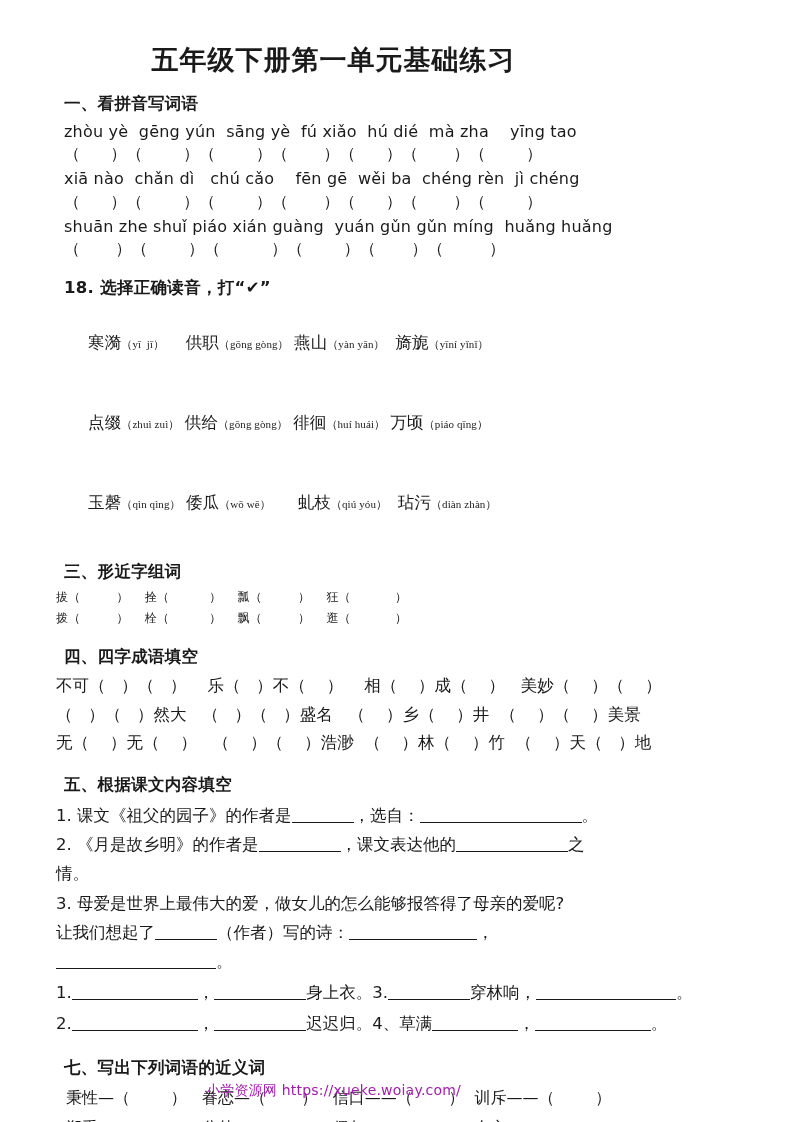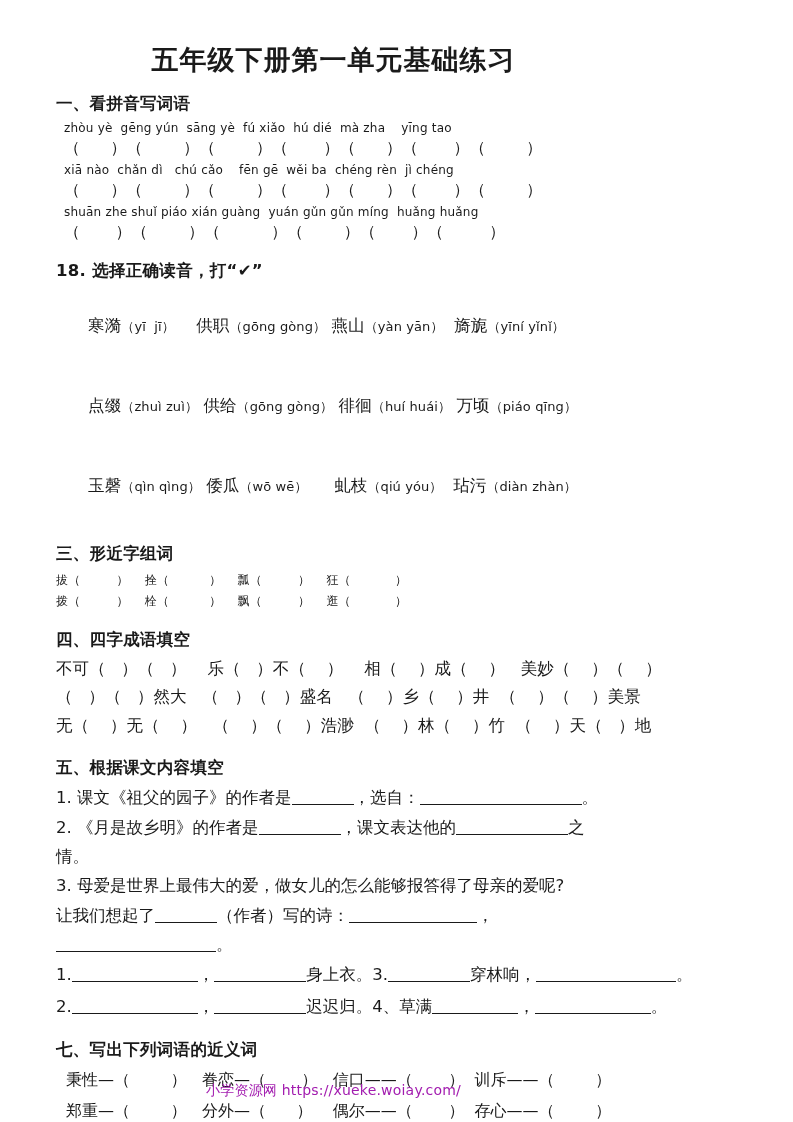--- a/index.html
+++ b/index.html
@@ -32,50 +32,51 @@
     line-height: 1.2;
     font-family: "DejaVu Sans", "Liberation Sans", sans-serif;
   }
   .section {
     margin: 0;
     padding: 0 56px 0 56px;
   }
   .sec-head {
     font-size: 16.5px;
     font-weight: bold;
-    margin: 17px 0 4px 0;
+    margin: 17px 0 4px 8px;
     line-height: 1.35;
     letter-spacing: 0.3px;
   }
   .pinyin-block {
     padding-left: 8px;
   }
   .pinyin-row {
-    font-size: 12px;
+    font-size: 16px;
     line-height: 1.45;
     white-space: pre;
     letter-spacing: 0.2px;
     margin-top: 3px;
     font-family: "DejaVu Sans", "Liberation Sans", sans-serif;
   }
   .paren-row {
     font-size: 16px;
     line-height: 1.35;
     white-space: pre;
     margin-bottom: 2px;
     font-family: "DejaVu Sans", "Liberation Sans", sans-serif;
   }
   .choice-row {
     font-size: 16.5px;
     line-height: 1.62;
     white-space: pre;
     letter-spacing: 0.1px;
   }
   .choice-row .py {
-    font-size: 13px;
+    font-size: 11px;
+    font-family: Liberation Serif, serif;
   }
   .word-row {
     font-size: 12px;
     line-height: 1.75;
     white-space: pre;
     letter-spacing: 0.2px;
   }
   .idiom-row {
     font-size: 16.5px;
     line-height: 1.72;

